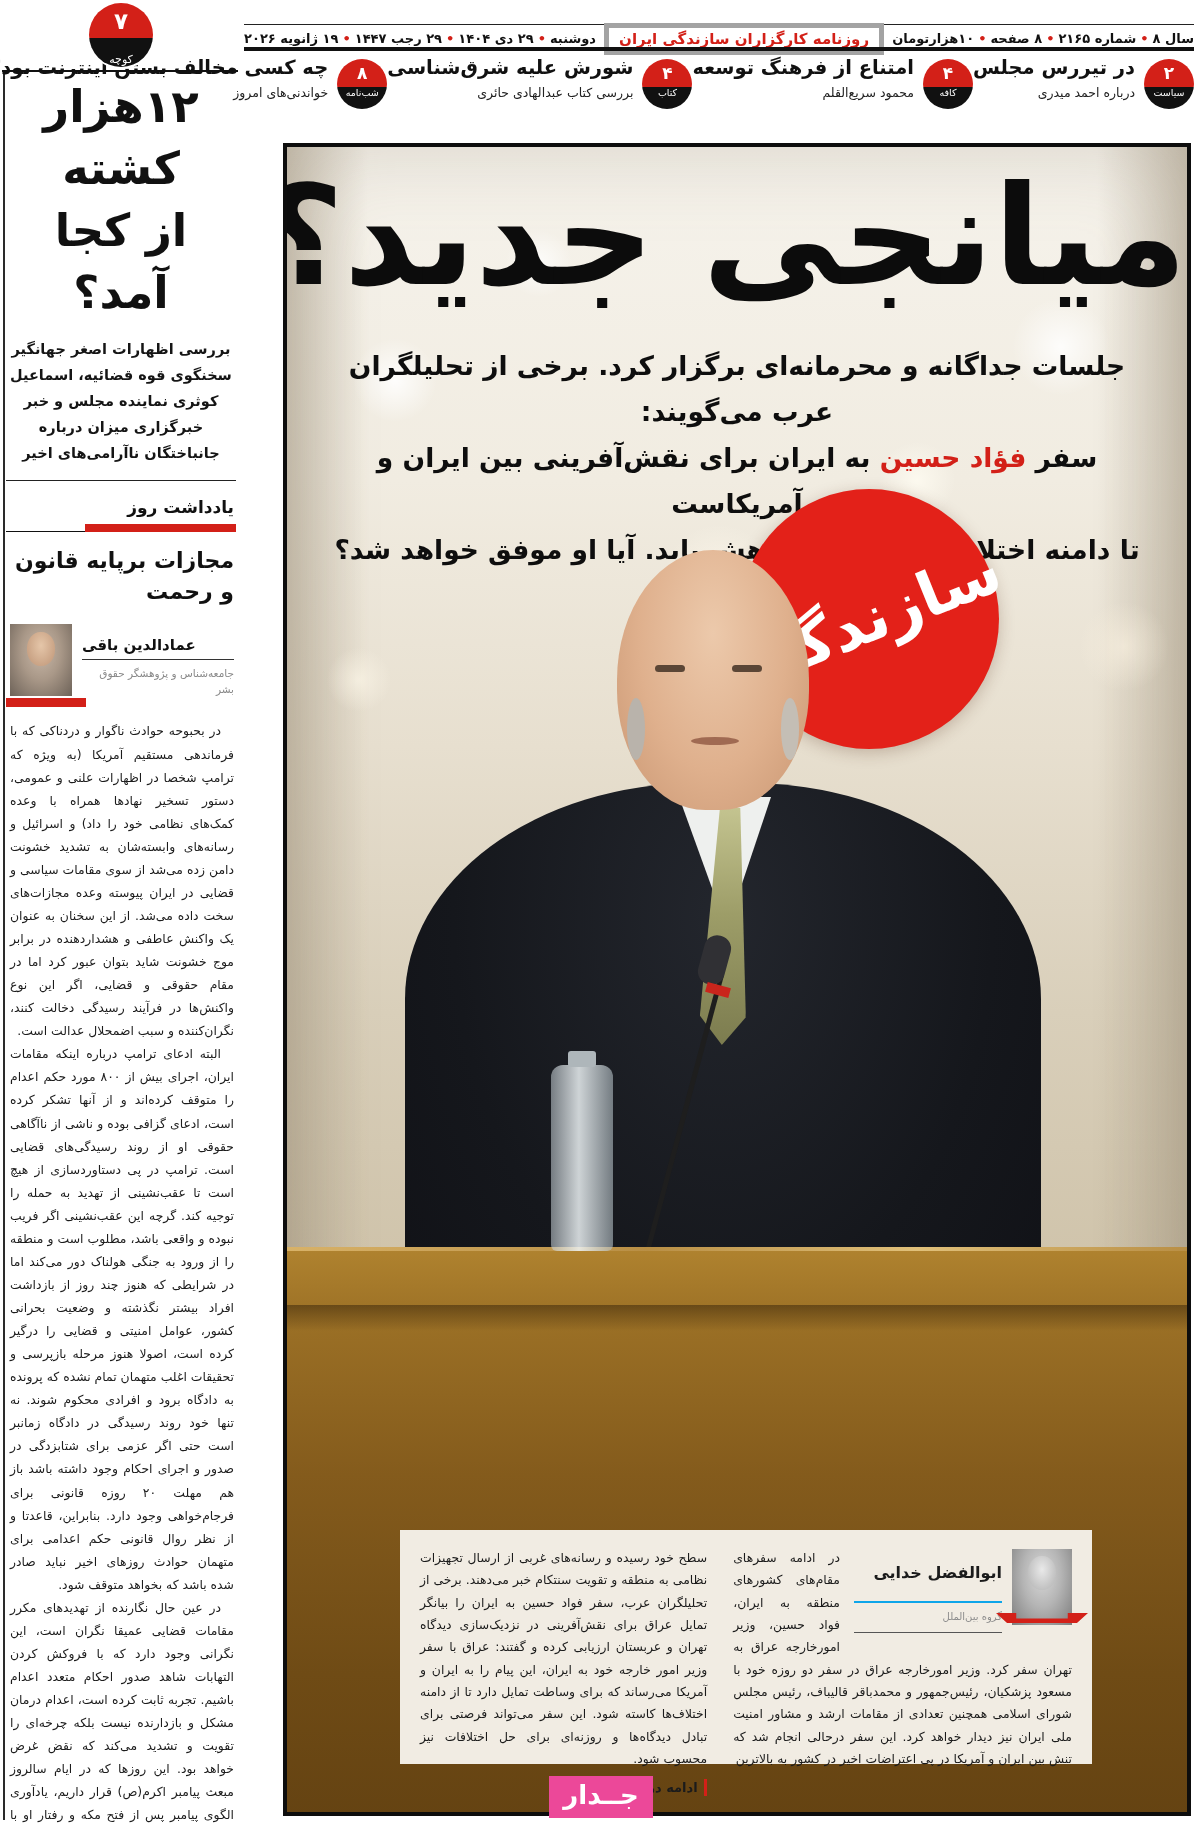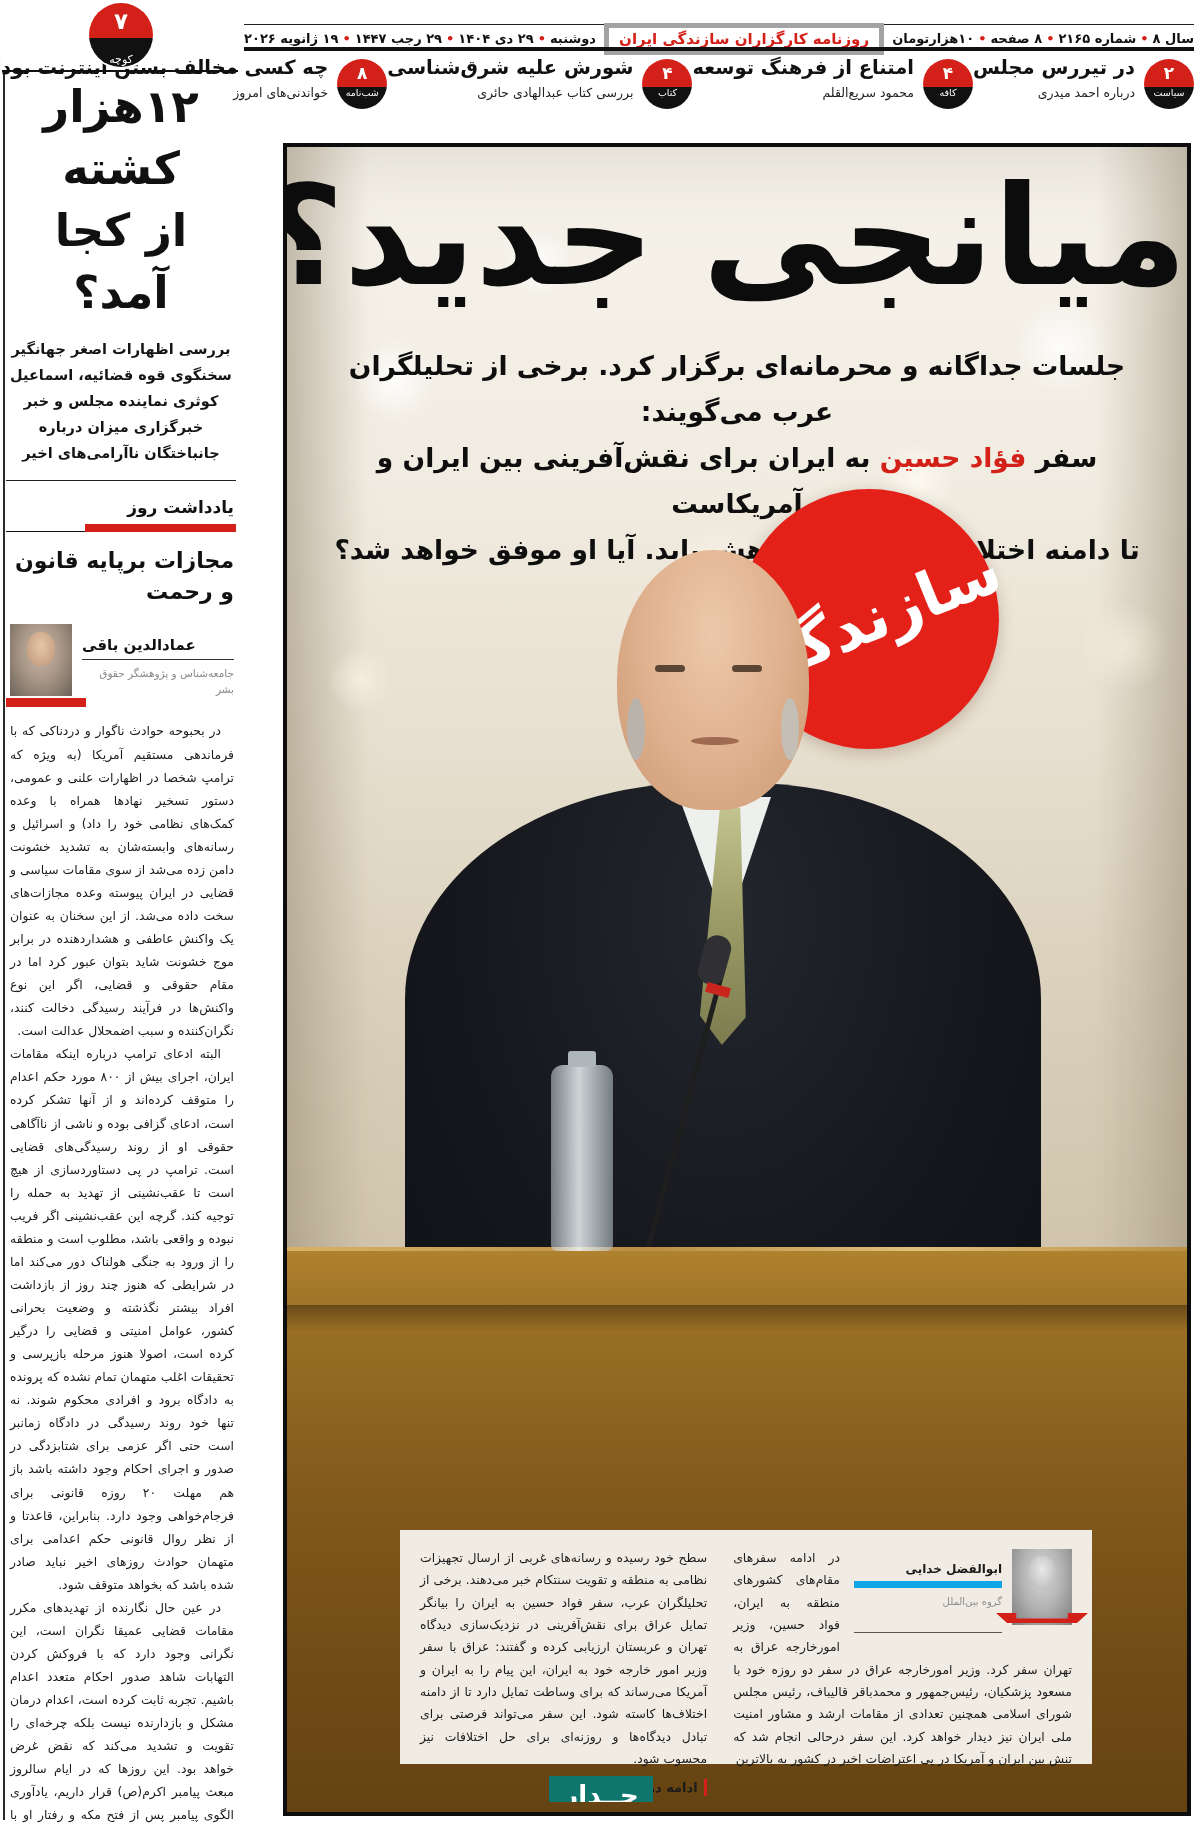--- a/index.html
+++ b/index.html
@@ -132,26 +132,26 @@
   .bb-right { flex:1.18; position:relative; font-size:12.4px; line-height:1.8; text-align:justify; color:#1b1b1b; }
   .bb-left  { flex:1; font-size:12.4px; line-height:1.8; text-align:justify; color:#1b1b1b; }
   .author-card { float:right; width:218px; margin:2px 0 8px 14px; display:flex; gap:10px; }
   .ac-photo { width:60px; height:76px; position:relative; flex:0 0 auto; order:1;
     background:radial-gradient(ellipse at 50% 34%, #d8d8d8 0%, #b5b5b5 45%, #7d7d7d 100%); }
   .ac-photo::before { content:""; position:absolute; left:16px; top:7px; width:28px; height:34px; border-radius:48%;
     background:radial-gradient(ellipse at 50% 40%, #e9e9e9, #bdbdbd 78%); }
   .ac-photo::after { content:""; position:absolute; left:-16px; bottom:2px; width:92px; height:10px;
     background:#d32018; clip-path:polygon(0 0,12% 100%,88% 100%,100% 0,78% 0,78% 55%,22% 55%,22% 0); }
   .ac-nameblock { flex:1; order:2; padding-top:10px; }
-  .ac-name { font-size:12px; font-weight:800; border-bottom:7px solid #0ea5e9; padding-bottom:0; text-align:right; }
-  .ac-group { font-size:10px; color:#8d8d8d; margin-top:5px; padding-bottom:21px; border-bottom:1px solid #555; text-align:right; }
+  .ac-name { font-size:16px; font-weight:800; border-bottom:2px solid #0ea5e9; padding-bottom:13px; text-align:right; }
+  .ac-group { font-size:10px; color:#8d8d8d; margin-top:5px; padding-bottom:6px; border-bottom:1px solid #555; text-align:right; }
   .continue { margin-top:6px; font-weight:800; font-size:13px; display:flex; align-items:center; gap:6px; }
   .continue .bar { width:3.5px; height:17px; background:#d32018; display:inline-block; }
 
-  .red-label { position:absolute; left:549px; top:1776px; width:104px; height:26px; background:#0f766e;
+  .red-label { position:absolute; left:549px; top:1776px; width:104px; height:42px; background:#ec4899;
     color:#fff; font-size:26px; font-weight:800; text-align:center; line-height:38px; overflow:hidden; z-index:6; }
 </style>
 </head>
 <body>
 
 <div class="corner-badge">
   <div class="half-num">۷</div>
   <div class="half-sec">کوچه</div>
 </div>
 <div class="sidebar-toprule"></div>

